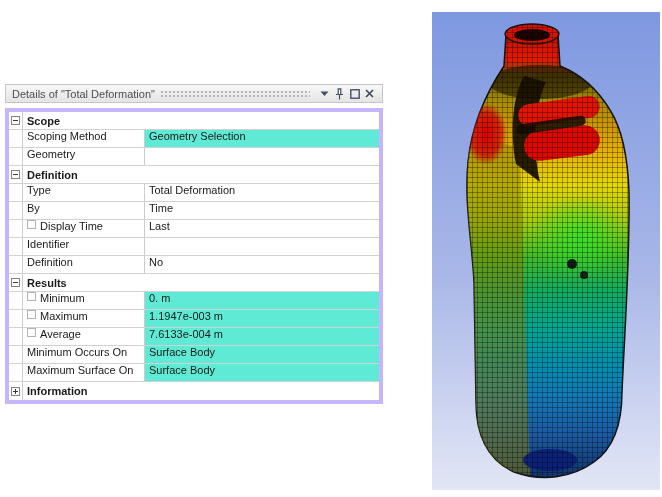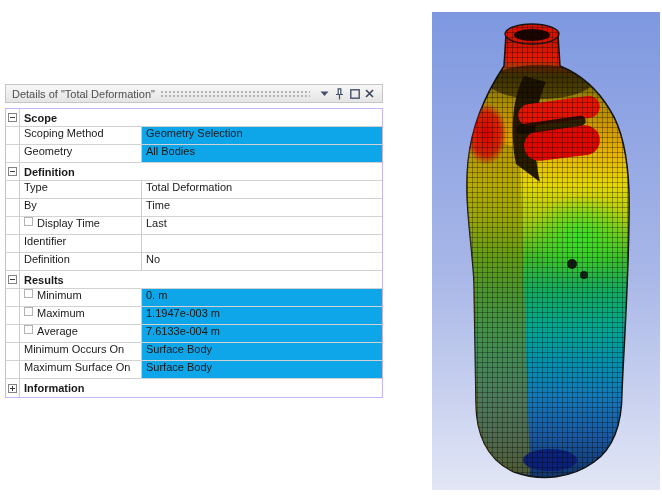--- a/index.html
+++ b/index.html
@@ -11,28 +11,28 @@
   .details-panel { position:absolute; left:5px; top:84px; width:378px; }
   .panel-header { height:19px; display:flex; align-items:center; padding:0 5px 0 6px;
     background:linear-gradient(#f8f8f8,#e4e4e4); border:1px solid #c6c6c6; }
   .panel-title { font-size:11px; color:#4f4f4f; white-space:nowrap; }
   .dotted-leader { flex:1; height:9px; margin:2px 7px 0 5px;
     background-image:radial-gradient(#b4b4b4 0.9px, transparent 1px);
     background-size:4px 4px; background-position:0 0; }
   .hicon { width:15px; height:15px; display:flex; align-items:center; justify-content:center; cursor:default; }
   .hicon svg { display:block; }
 
-  .details-table { margin-top:5px; border:1px solid #c4b5fd; background:#fff; width:100%; }
+  .details-table { margin-top:5px; border:4px solid #c4b5fd; background:#fff; width:100%; }
   .row { display:flex; height:18px; border-bottom:1px solid #d2d2d2; font-size:11px; color:#1a1a1a; align-items:stretch; }
   .row:last-child { border-bottom:none; }
   .gutter { width:14px; flex:none; border-right:1px solid #cccccc; display:flex; align-items:center; justify-content:center; background:#fff; }
   .cell { display:flex; align-items:flex-start; padding:0 4px; overflow:hidden; white-space:nowrap; }
   .cell.name  { width:122px; flex:none; border-right:1px solid #cccccc; gap:4px; }
   .cell.value { flex:1; }
-  .cell.value.ro { background:#0ea5e9; }
+  .cell.value.ro { background:#5eead4; }
   .row.section .sec-label { flex:1; display:flex; align-items:center; padding:0 4px; font-weight:bold; }
 
   .expander { width:9px; height:9px; border:1px solid #848484; background:#fff; position:relative; flex:none; }
   .expander::before { content:""; position:absolute; left:1px; right:1px; top:3px; height:1px; background:#3c3c3c; }
   .expander.plus::after { content:""; position:absolute; top:1px; bottom:1px; left:3px; width:1px; background:#3c3c3c; }
 
   .pcheck { width:9px; height:9px; border:1px solid #b3b3b3; background:#fdfdfd; flex:none; }
 
   
   .viewport { position:absolute; left:432px; top:12px; width:228px; height:478px; }
@@ -82,21 +82,20 @@
         <div class="cell name">
             <span>Scoping Method</span>
           </div>
         <div class="cell value ro">Geometry Selection</div>
       </div>
       <div class="row">
         <div class="gutter"></div>
         <div class="cell name">
             <span>Geometry</span>
           </div>
-        <div class="cell value ro">All Bodies</div>
       </div>
 
       <div class="row section">
         <div class="gutter">
             <span class="expander"></span>
           </div>
         <div class="sec-label">Definition</div>
       </div>
       <div class="row">
         <div class="gutter"></div>

